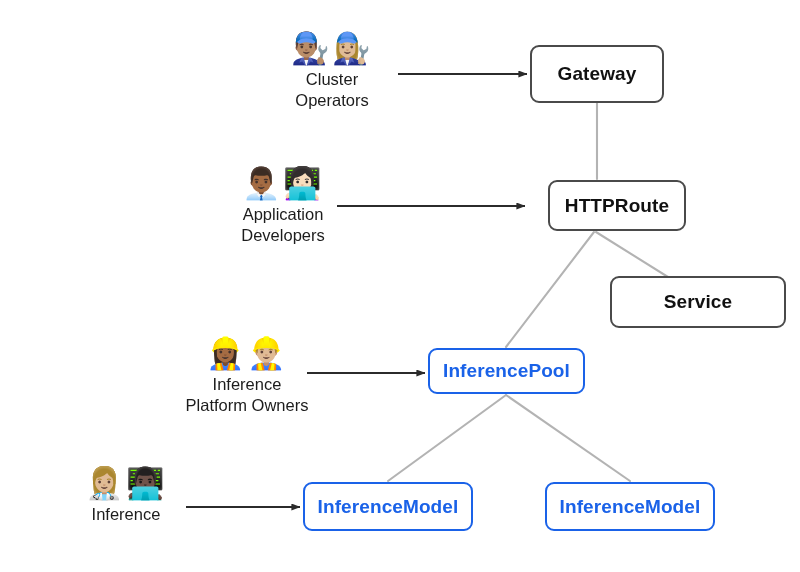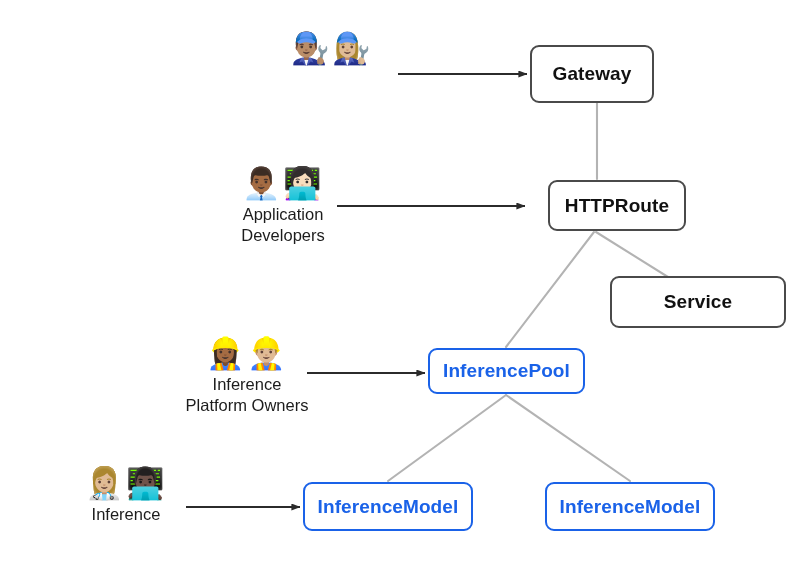--- a/index.html
+++ b/index.html
@@ -92,21 +92,21 @@
 
     <g id="persona-arrows" stroke="#2b2b2b" stroke-width="2.2" fill="none">
         <line x1="398" y1="74" x2="527" y2="74" stroke="#2b2b2b" marker-end="url(#arrowhead)"></line>
         <line x1="337" y1="206" x2="525" y2="206" stroke="#2b2b2b" marker-end="url(#arrowhead)"></line>
         <line x1="307" y1="373" x2="425" y2="373" stroke="#2b2b2b" marker-end="url(#arrowhead)"></line>
         <line x1="186" y1="507" x2="300" y2="507" stroke="#2b2b2b" marker-end="url(#arrowhead)"></line>
       </g>
   </svg>
 
   <div id="nodes-layer">
-      <div class="node dark" style="left: 530px; top: 45px; width: 124px; height: 58px; font-size: 19px;">
+      <div class="node dark" style="left: 530px; top: 45px; width: 134px; height: 58px; font-size: 19px;">
         <span>Gateway</span>
       </div>
       <div class="node dark" style="left: 528px; top: 180px; width: 138px; height: 51px; font-size: 19px; margin-left: 20px;">
         <span>HTTPRoute</span>
       </div>
       <div class="node dark" style="left: 610px; top: 276px; width: 176px; height: 52px; font-size: 19px;">
         <span>Service</span>
       </div>
       <div class="node blue" style="left: 428px; top: 348px; width: 157px; height: 46px; font-size: 19px; text-align: right;">
         <span>InferencePool</span>
@@ -114,20 +114,24 @@
       <div class="node blue" style="left: 303px; top: 482px; width: 170px; height: 49px; font-size: 19px;">
         <span>InferenceModel</span>
       </div>
       <div class="node blue" style="left: 545px; top: 482px; width: 170px; height: 49px; font-size: 19px;">
         <span>InferenceModel</span>
       </div>
     </div>
   <div id="personas-layer">
       <div class="persona" style="left: 262px; top: 31px; width: 140px;">
         <div class="persona-emoji">👨🏽‍🔧👩🏼‍🔧</div>
+        <div class="persona-label">
+          <span class="ln">Cluster</span>
+          <span class="ln">Operators</span>
+        </div>
       </div>
       <div class="persona" style="left: 208px; top: 166px; width: 150px;">
         <div class="persona-emoji">👨🏾‍💼👩🏻‍💻</div>
         <div class="persona-label">
           <span class="ln">Application</span>
           <span class="ln">Developers</span>
         </div>
       </div>
       <div class="persona" style="left: 158px; top: 336px; width: 178px;">
         <div class="persona-emoji">👷🏾‍♀️👷🏼‍♂️</div>

